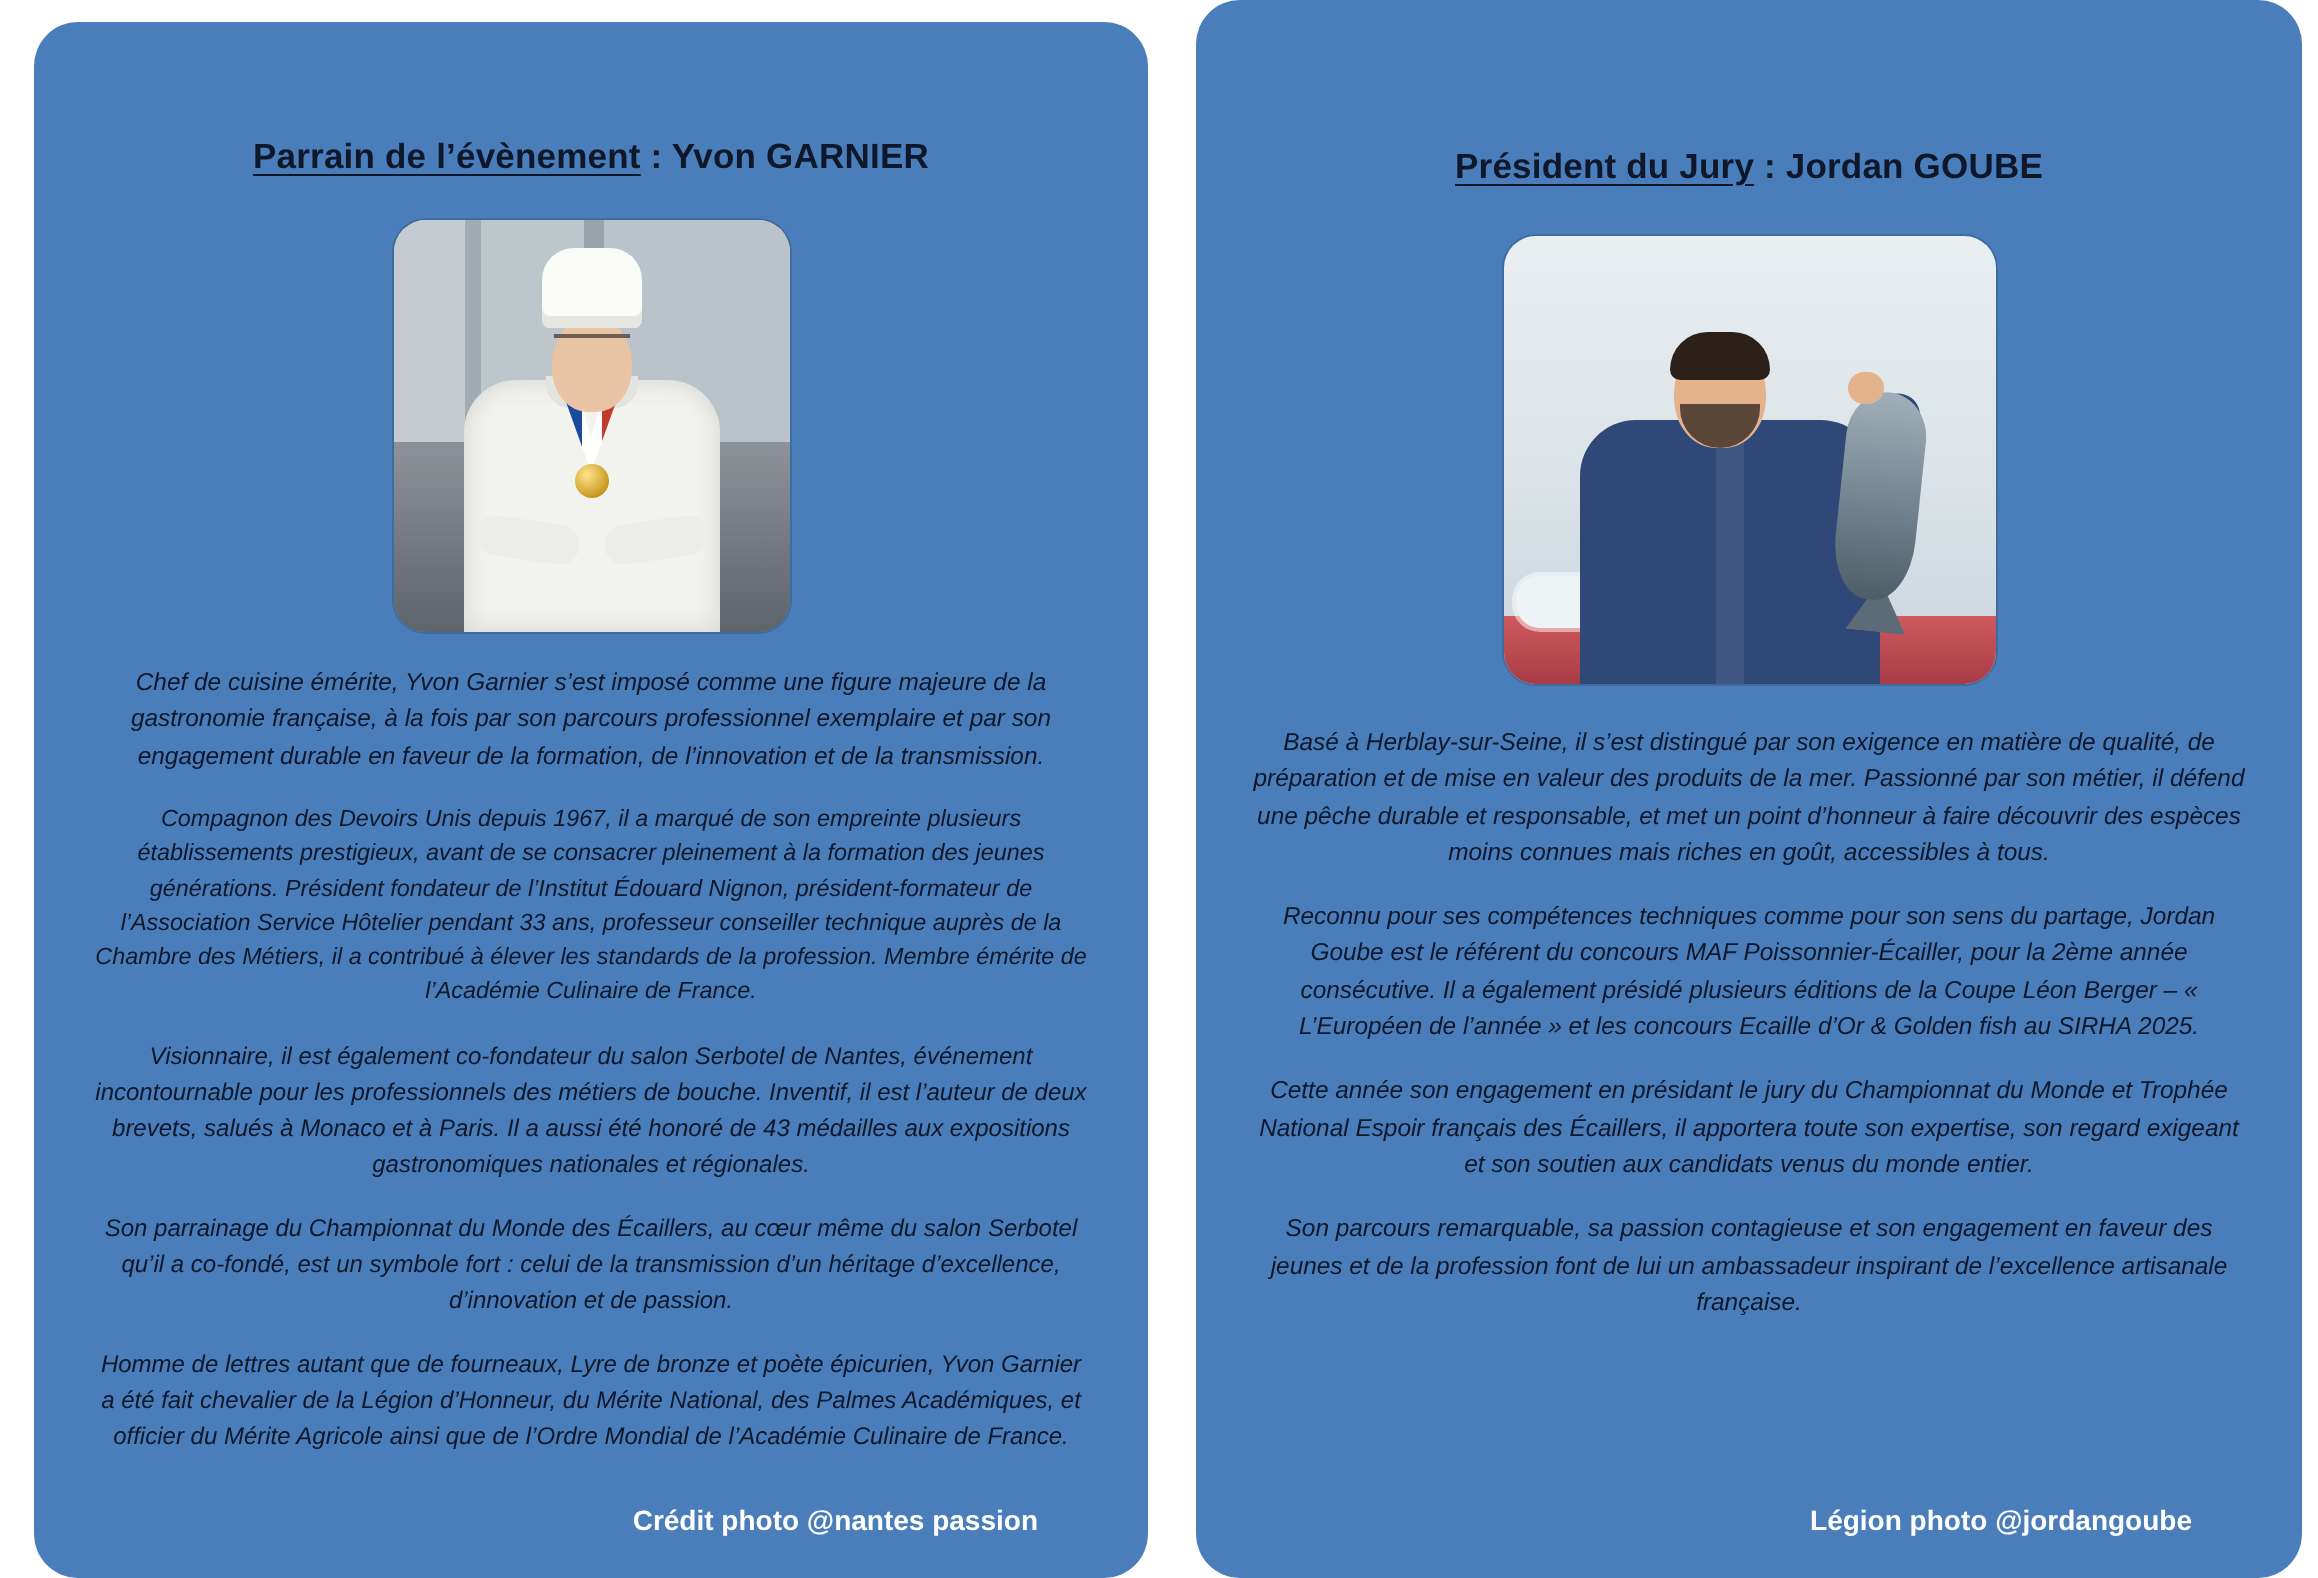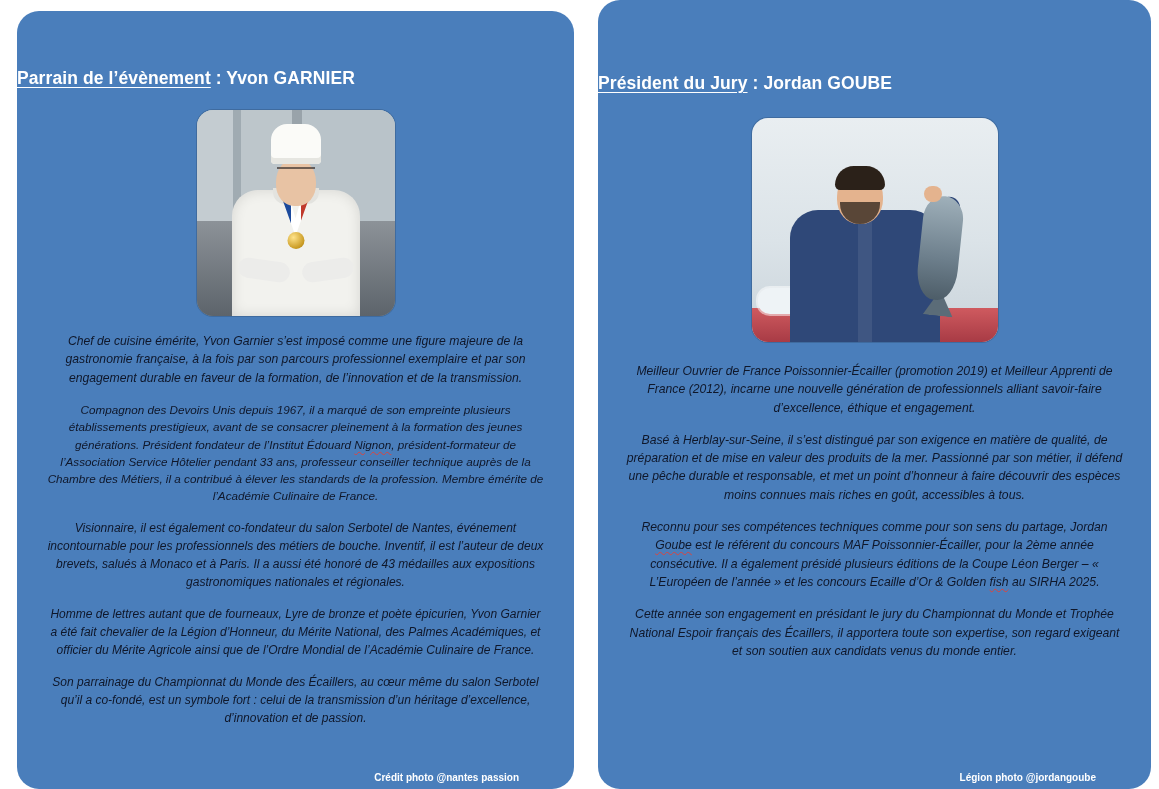--- a/index.html
+++ b/index.html
@@ -33,23 +33,24 @@
     width: 557px;
     height: 778px;
   }
   .card-right {
     left: 598px;
     top: 0px;
     width: 553px;
     height: 789px;
   }
   .card-title {
+    text-align: center;
     font-size: 17.5px;
     font-weight: bold;
-    color: #ffffff;
+    color: #0f172a;
     letter-spacing: 0.1px;
   }
   .card-left .card-title { margin-top: 57px; }
   .card-right .card-title { margin-top: 73px; }
   .card-title .underline {
     text-decoration: underline;
     text-underline-offset: 3px;
   }
   .photo-wrap {
     display: flex;
@@ -72,31 +73,30 @@
     text-align: center;
     color: #0f172a;
   }
   .card-left .body-block { padding: 0 30px; margin-top: 16px; }
   .card-right .body-block { padding: 0 28px; margin-top: 20px; }
   .para { margin: 0 0 14px 0; }
   .para.small { font-size: 12px; line-height: 1.5; }
   .para.big { font-size: 12.2px; line-height: 1.5; }
   .credit {
     position: absolute;
-    bottom: 6px;
-    font-size: 10px;
+    bottom: 21px;
+    font-size: 14px;
     font-weight: bold;
     font-style: normal;
     color: #ffffff;
     margin-top: 25px;
   }
   .card-left .credit { right: 55px; }
   .card-right .credit { right: 55px; }
   .spell {
-    text-decoration: underline;
     text-decoration-style: wavy;
     text-decoration-color: #d9443f;
     text-decoration-thickness: 1px;
     text-underline-offset: 2px;
   }
 
   
   .ph-left-bg {
     position: absolute; inset: 0;
     background: linear-gradient(180deg, #b9c3c8 0%, #9aa6ae 42%, #7c8a94 100%);
@@ -247,22 +247,22 @@
         <div class="chef-head"></div>
         <div class="chef-glasses"></div>
         <div class="chef-hat"></div>
       </div>
     </div>
 
     <div class="body-block">
       <p class="body-text para big">Chef de cuisine émérite, Yvon Garnier s’est imposé comme une figure majeure de la gastronomie française, à la fois par son parcours professionnel exemplaire et par son engagement durable en faveur de la formation, de l’innovation et de la transmission.</p>
       <p class="body-text para">Compagnon des Devoirs Unis depuis 1967, il a marqué de son empreinte plusieurs établissements prestigieux, avant de se consacrer pleinement à la formation des jeunes générations. Président fondateur de l’Institut Édouard <span class="spell">Nignon</span>, président-formateur de l’Association Service Hôtelier pendant 33 ans, professeur conseiller technique auprès de la Chambre des Métiers, il a contribué à élever les standards de la profession. Membre émérite de l’Académie Culinaire de France.</p>
       <p class="body-text para small">Visionnaire, il est également co-fondateur du salon Serbotel de Nantes, événement incontournable pour les professionnels des métiers de bouche. Inventif, il est l’auteur de deux brevets, salués à Monaco et à Paris. Il a aussi été honoré de 43 médailles aux expositions gastronomiques nationales et régionales.</p>
+      <p class="body-text para small">Son parrainage du Championnat du Monde des Écaillers, au cœur même du salon Serbotel qu’il a co-fondé, est un symbole fort : celui de la transmission d’un héritage d’excellence, d’innovation et de passion.</p>
       <p class="body-text para small">Homme de lettres autant que de fourneaux, Lyre de bronze et poète épicurien, Yvon Garnier a été fait chevalier de la Légion d’Honneur, du Mérite National, des Palmes Académiques, et officier du Mérite Agricole ainsi que de l’Ordre Mondial de l’Académie Culinaire de France.</p>
-      <p class="body-text para small">Son parrainage du Championnat du Monde des Écaillers, au cœur même du salon Serbotel qu’il a co-fondé, est un symbole fort : celui de la transmission d’un héritage d’excellence, d’innovation et de passion.</p>
     </div>
 
     <div class="credit">Crédit photo @nantes passion</div>
   </section>
 
   <section class="card card-right">
 
     <div class="card-title">
       <span class="underline">Président du Jury</span><span> : Jordan GOUBE</span>
     </div>
@@ -277,22 +277,22 @@
         <div class="fm-head"></div>
         <div class="fm-beard"></div>
         <div class="fm-hair"></div>
         <div class="fish-tail"></div>
         <div class="fish"></div>
         <div class="fm-hand"></div>
       </div>
     </div>
 
     <div class="body-block">
-      <p class="body-text para big">Meilleur Ouvrier de France Poissonnier-Écailler (promotion 2019) et Meilleur Apprenti de France (2012), incarne une nouvelle génération de professionnels alliant savoir-faire d’excellence, éthique et engagement.</p>
       <p class="body-text para big">Basé à Herblay-sur-Seine, il s’est distingué par son exigence en matière de qualité, de préparation et de mise en valeur des produits de la mer. Passionné par son métier, il défend une pêche durable et responsable, et met un point d’honneur à faire découvrir des espèces moins connues mais riches en goût, accessibles à tous.</p>
       <p class="body-text para big">Reconnu pour ses compétences techniques comme pour son sens du partage, Jordan <span class="spell">Goube</span> est le référent du concours MAF Poissonnier-Écailler, pour la 2ème année consécutive. Il a également présidé plusieurs éditions de la Coupe Léon Berger – « L’Européen de l’année » et les concours Ecaille d’Or &amp; Golden <span class="spell">fish</span> au SIRHA 2025.</p>
       <p class="body-text para big">Cette année son engagement en présidant le jury du Championnat du Monde et Trophée National Espoir français des Écaillers, il apportera toute son expertise, son regard exigeant et son soutien aux candidats venus du monde entier.</p>
+      <p class="body-text para big">Son parcours remarquable, sa passion contagieuse et son engagement en faveur des jeunes et de la profession font de lui un ambassadeur inspirant de l’excellence artisanale française.</p>
     </div>
 
     <div class="credit">Légion photo @jordangoube</div>
   </section>
 
 </div>
 
 </body></html>

